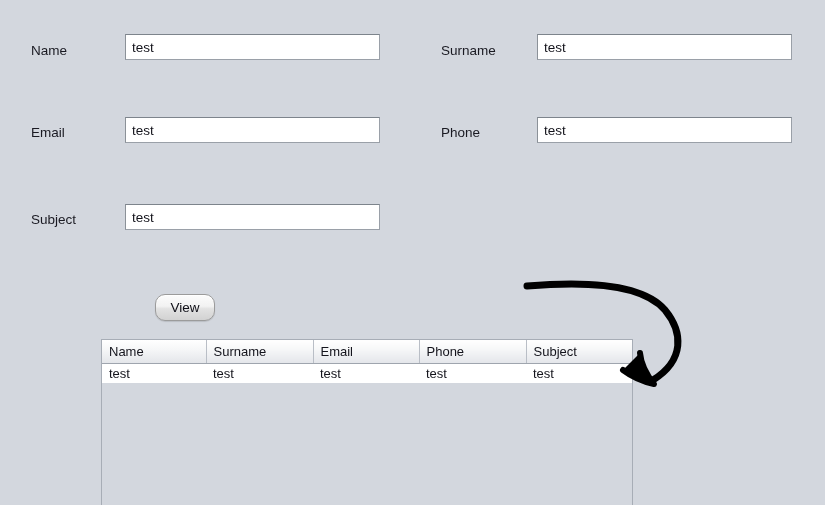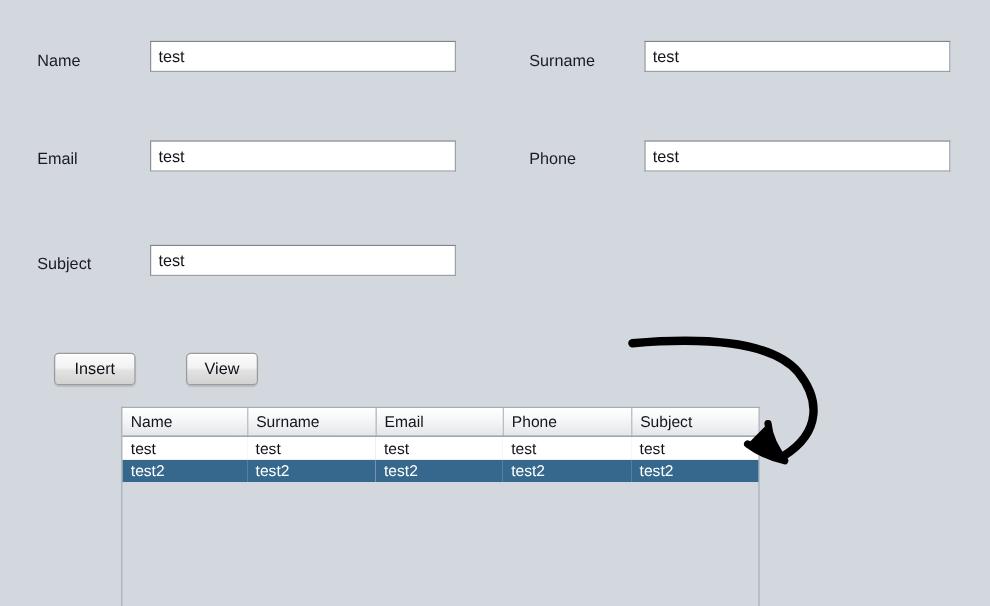--- a/index.html
+++ b/index.html
@@ -132,22 +132,21 @@
 
   <span class="field-label" style="left:31px; top:125px;">Email</span>
   <input class="text-input" style="left: 125px; top: 117px; width: 255px;" value="test">
 
   <span class="field-label" style="left:441px; top:125px;">Phone</span>
   <input class="text-input" style="left: 537px; top: 117px; width: 255px;" value="test">
 
   <span class="field-label" style="left:31px; top:212px;">Subject</span>
   <input class="text-input" style="left: 125px; top: 204px; width: 255px;" value="test">
 
-  <button class="btn" style="left:45px; top:294px; width:68px;">Insert</button>
-  <button class="btn" style="left:155px; top:294px; width:60px;">View</button>
+  <button class="btn" style="left:155px; top:294px; width:60px;border-radius:10px;">View</button>
 
   <div id="grid">
     <table>
       <colgroup>
         <col style="width:104px">
           <col style="width:107px">
           <col style="width:106px">
         <col style="width:107px">
           <col style="width:108px">
       </colgroup>
@@ -161,27 +160,20 @@
         </tr>
       </thead>
       <tbody>
         <tr class="row-normal">
           <td>test</td>
           <td>test</td>
           <td>test</td>
           <td>test</td>
           <td>test</td>
         </tr>
-        <tr class="row-selected">
-          <td>test2</td>
-          <td>test2</td>
-          <td>test2</td>
-          <td>test2</td>
-          <td>test2</td>
-        </tr>
       </tbody>
     </table>
   </div>
 
   <svg id="arrow" viewBox="0 0 185 135">
     <path d="M12,18 C70,13 128,16 150,42 C168,64 170,92 138,112" fill="none" stroke="#000000" stroke-width="7" stroke-linecap="round" stroke-linejoin="round"></path>
     <path d="M108,102 C116,108 126,113 139,116 C131,106 126,96 125,85" fill="#000000" stroke="#000000" stroke-width="6" stroke-linecap="round" stroke-linejoin="round"></path>
   </svg>
 
 </div>

